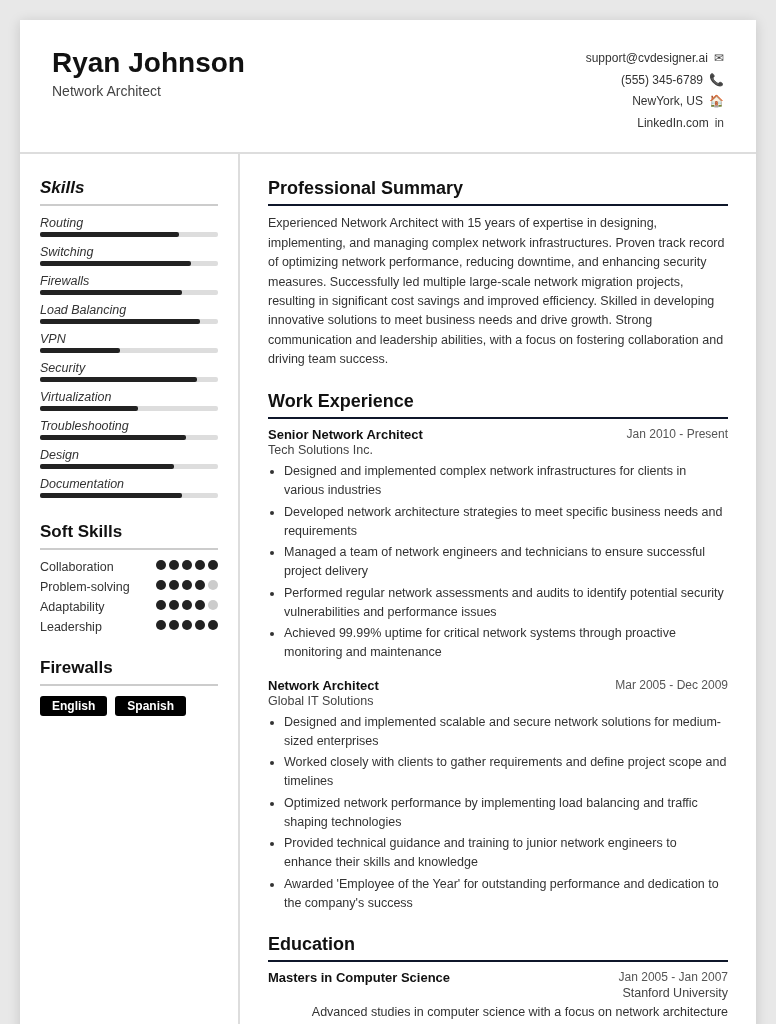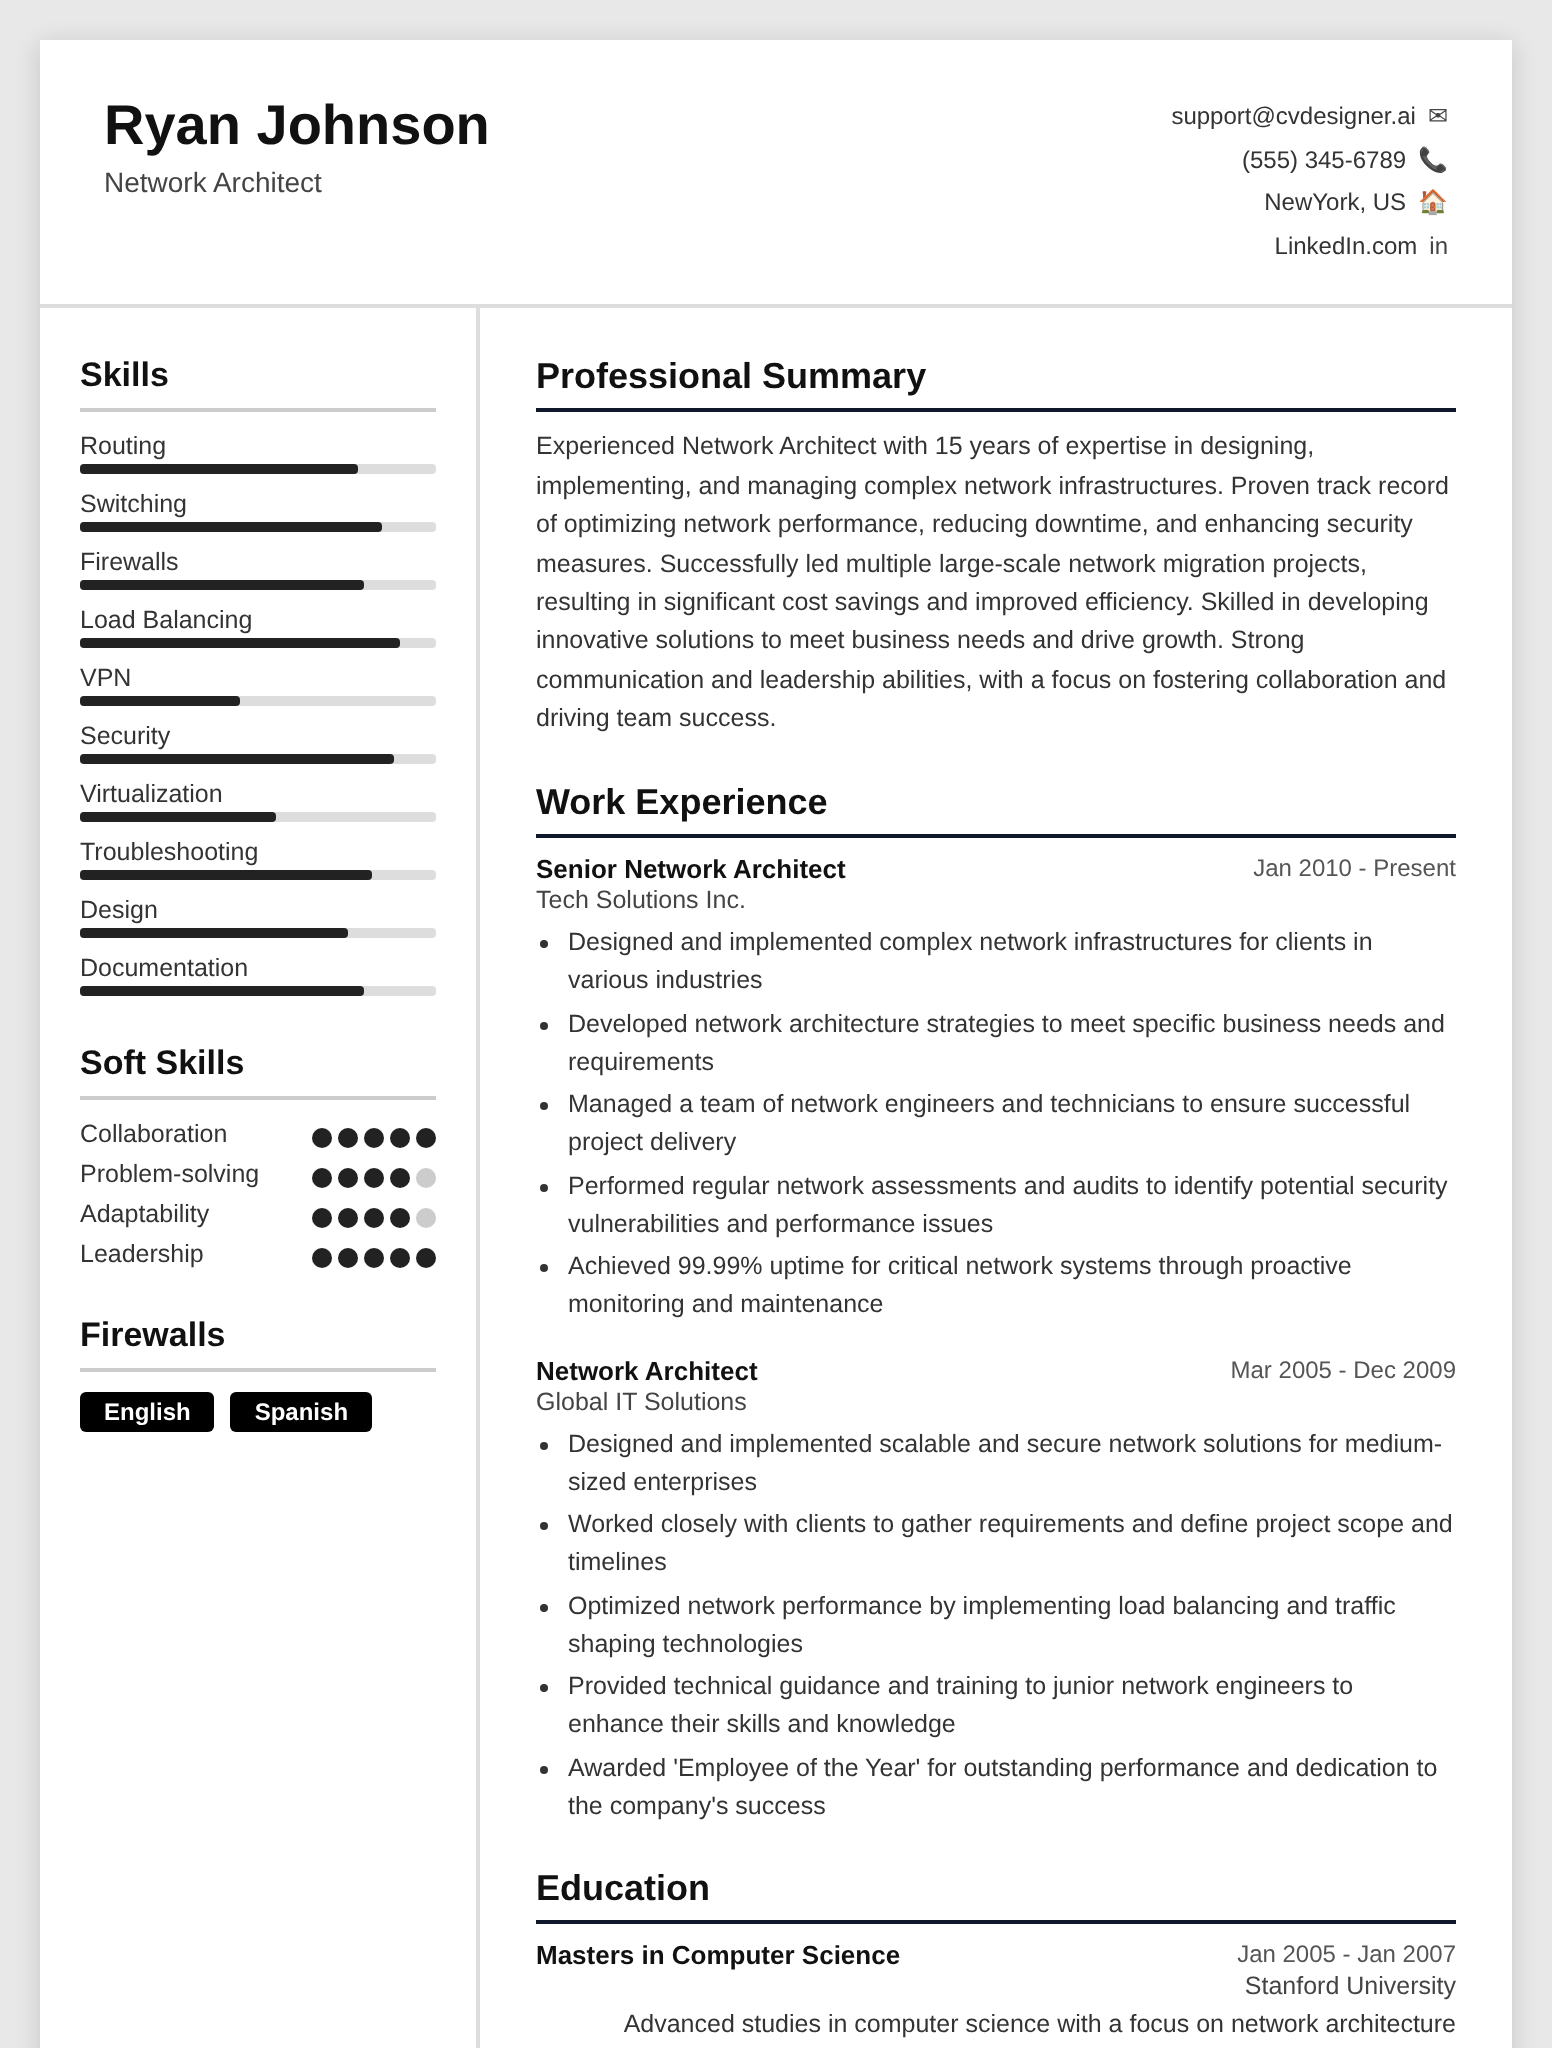--- a/index.html
+++ b/index.html
@@ -71,21 +71,21 @@
     }
     .section-title {
       font-size: 17px;
       font-weight: 900;
       color: #111;
       margin-bottom: 10px;
       padding-bottom: 6px;
       border-bottom: 2px solid #ccc;
     }
     
-    .skills-section { margin-bottom: 24px; }
+    .skills-section { margin-bottom: 24px; font-style: italic; }
     .skill-item { margin-bottom: 8px; }
     .skill-label {
       font-size: 12.5px;
       color: #333;
       margin-bottom: 2px;
     }
     .skill-bar-bg {
       height: 5px;
       background: #ddd;
       border-radius: 2px;
@@ -93,21 +93,21 @@
     }
     .skill-bar-fill {
       height: 5px;
       background: #222;
       border-radius: 2px;
     }
     
     .soft-skills-section { margin-bottom: 24px; }
     .soft-skill-item {
       display: flex;
-      align-items: flex-end;
+      align-items: flex-start;
       justify-content: space-between;
       margin-bottom: 6px;
     }
     .soft-skill-label { font-size: 12.5px; color: #333; }
     .dots { display: flex; gap: 3px; }
     .dot {
       width: 10px;
       height: 10px;
       border-radius: 50%;
     }

